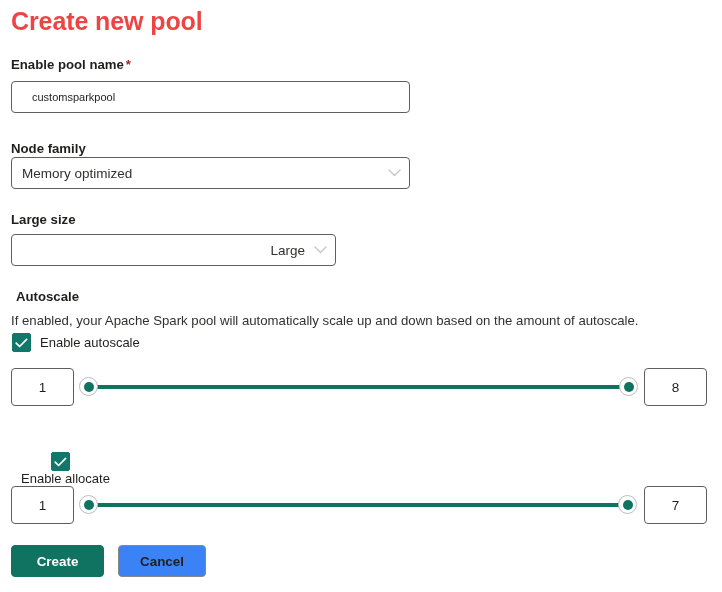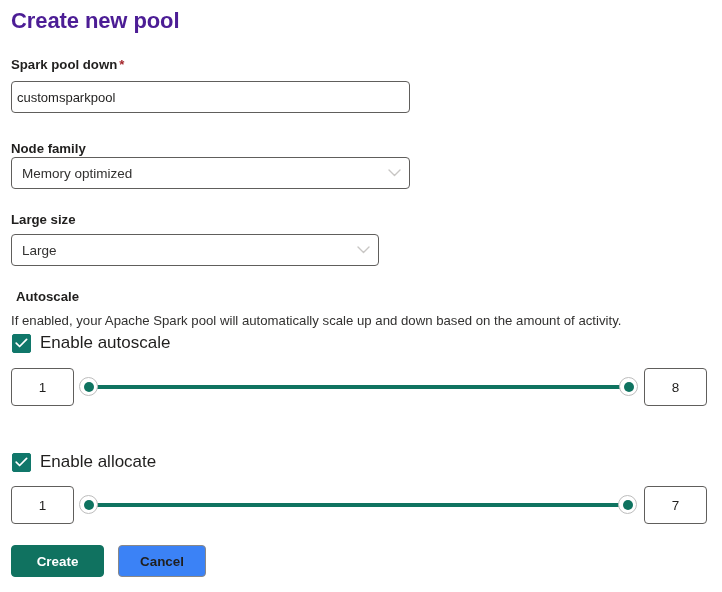--- a/index.html
+++ b/index.html
@@ -24,24 +24,24 @@
     height: 592px;
     box-sizing: border-box;
     padding: 0;
   }
 
   
   .page-title {
     position: absolute;
     left: 11px;
     top: 8px;
-    font-size: 22px;
+    font-size: 25px;
     font-weight: bold;
     letter-spacing: -0.1px;
-    color: #4c1d95;
+    color: #ef4444;
     line-height: 26px;
   }
 
   
   .field-label {
     position: absolute;
     font-size: 13.2px;
     font-weight: bold;
     color: #201f1e;
     line-height: 18px;
@@ -55,23 +55,23 @@
   }
 
   
   .text-input {
     position: absolute;
     box-sizing: border-box;
     border: 1px solid #605e5c;
     border-radius: 4px;
     background: #ffffff;
     font-family: "Liberation Sans", sans-serif;
-    font-size: 13px;
-    color: #201f1e;
-    padding: 0 5px;
+    font-size: 11px;
+    color: #201f1e;
+    padding: 0 20px;
     outline: none;
   }
   .text-input::placeholder { color: #a19f9d; }
 
   
   .dropdown {
     position: absolute;
     box-sizing: border-box;
     border: 1px solid #605e5c;
     border-radius: 4px;
@@ -121,21 +121,21 @@
     border: 1px solid #10776a;
     border-radius: 2px;
     display: flex;
     align-items: center;
     justify-content: center;
     flex: 0 0 auto;
   }
   .checkbox-box svg { display: block; }
   .checkbox-label {
     margin-left: 9px;
-    font-size: 17px;
+    font-size: 13px;
     color: #201f1e;
     white-space: nowrap;
   }
 
   
   .slider-row {
     position: absolute;
     height: 38px;
   }
   .num-box {
@@ -218,46 +218,46 @@
   }
 </style>
 </head>
 <body>
 
 <div class="panel">
 
   <div class="page-title">Create new pool</div>
 
   <div class="field-label" style="left:11px; top:56px;">
-    <span>Spark pool down</span><span class="req-star">*</span>
+    <span>Enable pool name</span><span class="req-star">*</span>
   </div>
   <input class="text-input" style="left: 11px; top: 81px; width: 399px; height: 32px;" value="customsparkpool">
 
   <div class="field-label" style="left:11px; top:140px;">Node family</div>
   <div class="dropdown" style="left:11px; top:157px; width:399px; height:32px;">
     <span class="dropdown-value">Memory optimized</span>
     <span class="chev">
       <svg width="13" height="8" viewBox="0 0 13 8">
           <path d="M1 1 L6.5 6.5 L12 1" fill="none" stroke="#c8c6c4" stroke-width="1.4" stroke-linecap="round" stroke-linejoin="round"></path>
         </svg>
     </span>
   </div>
 
   <div class="field-label" style="left:11px; top:211px;">Large size</div>
-  <div class="dropdown" style="left:11px; top:234px; width:368px; height:32px;">
+  <div class="dropdown" style="left:11px; top:234px; width:325px; height:32px;text-align:right;">
     <span class="dropdown-value">Large</span>
     <span class="chev">
       <svg width="13" height="8" viewBox="0 0 13 8">
           <path d="M1 1 L6.5 6.5 L12 1" fill="none" stroke="#c8c6c4" stroke-width="1.4" stroke-linecap="round" stroke-linejoin="round"></path>
         </svg>
     </span>
   </div>
 
   <div class="field-label" style="left:16px; top:288px;text-align:center;">Autoscale</div>
-  <div class="desc-text" style="left:11px; top:312px;">If enabled, your Apache Spark pool will automatically scale up and down based on the amount of activity.</div>
+  <div class="desc-text" style="left:11px; top:312px;">If enabled, your Apache Spark pool will automatically scale up and down based on the amount of autoscale.</div>
 
   <div class="checkbox-row" style="left:12px; top:333px;">
     <span class="checkbox-box">
       <svg width="13" height="10" viewBox="0 0 13 10">
           <path d="M1.2 5.1 L4.6 8.5 L11.6 1.4" fill="none" stroke="#ffffff" stroke-width="1.7" stroke-linecap="round" stroke-linejoin="round"></path>
         </svg>
     </span>
     <span class="checkbox-label">Enable autoscale</span>
   </div>
 
@@ -269,21 +269,21 @@
           <span class="dot"></span>
         </div>
       <div class="slider-thumb" style="left:540px;">
           <span class="dot"></span>
         </div>
     </div>
     <input class="num-box" style="left: 644px;" value="8">
   </div>
 
 
-  <div class="checkbox-row" style="left:12px; top:452px;">
+  <div class="checkbox-row" style="left:12px; top:452px;flex-direction:column;">
     <span class="checkbox-box">
       <svg width="13" height="10" viewBox="0 0 13 10">
           <path d="M1.2 5.1 L4.6 8.5 L11.6 1.4" fill="none" stroke="#ffffff" stroke-width="1.7" stroke-linecap="round" stroke-linejoin="round"></path>
         </svg>
     </span>
     <span class="checkbox-label">Enable allocate</span>
   </div>
 
   <div class="slider-row" style="left:0px; top:486px; width:722px;">
     <input class="num-box" style="left: 11px;" value="1">

